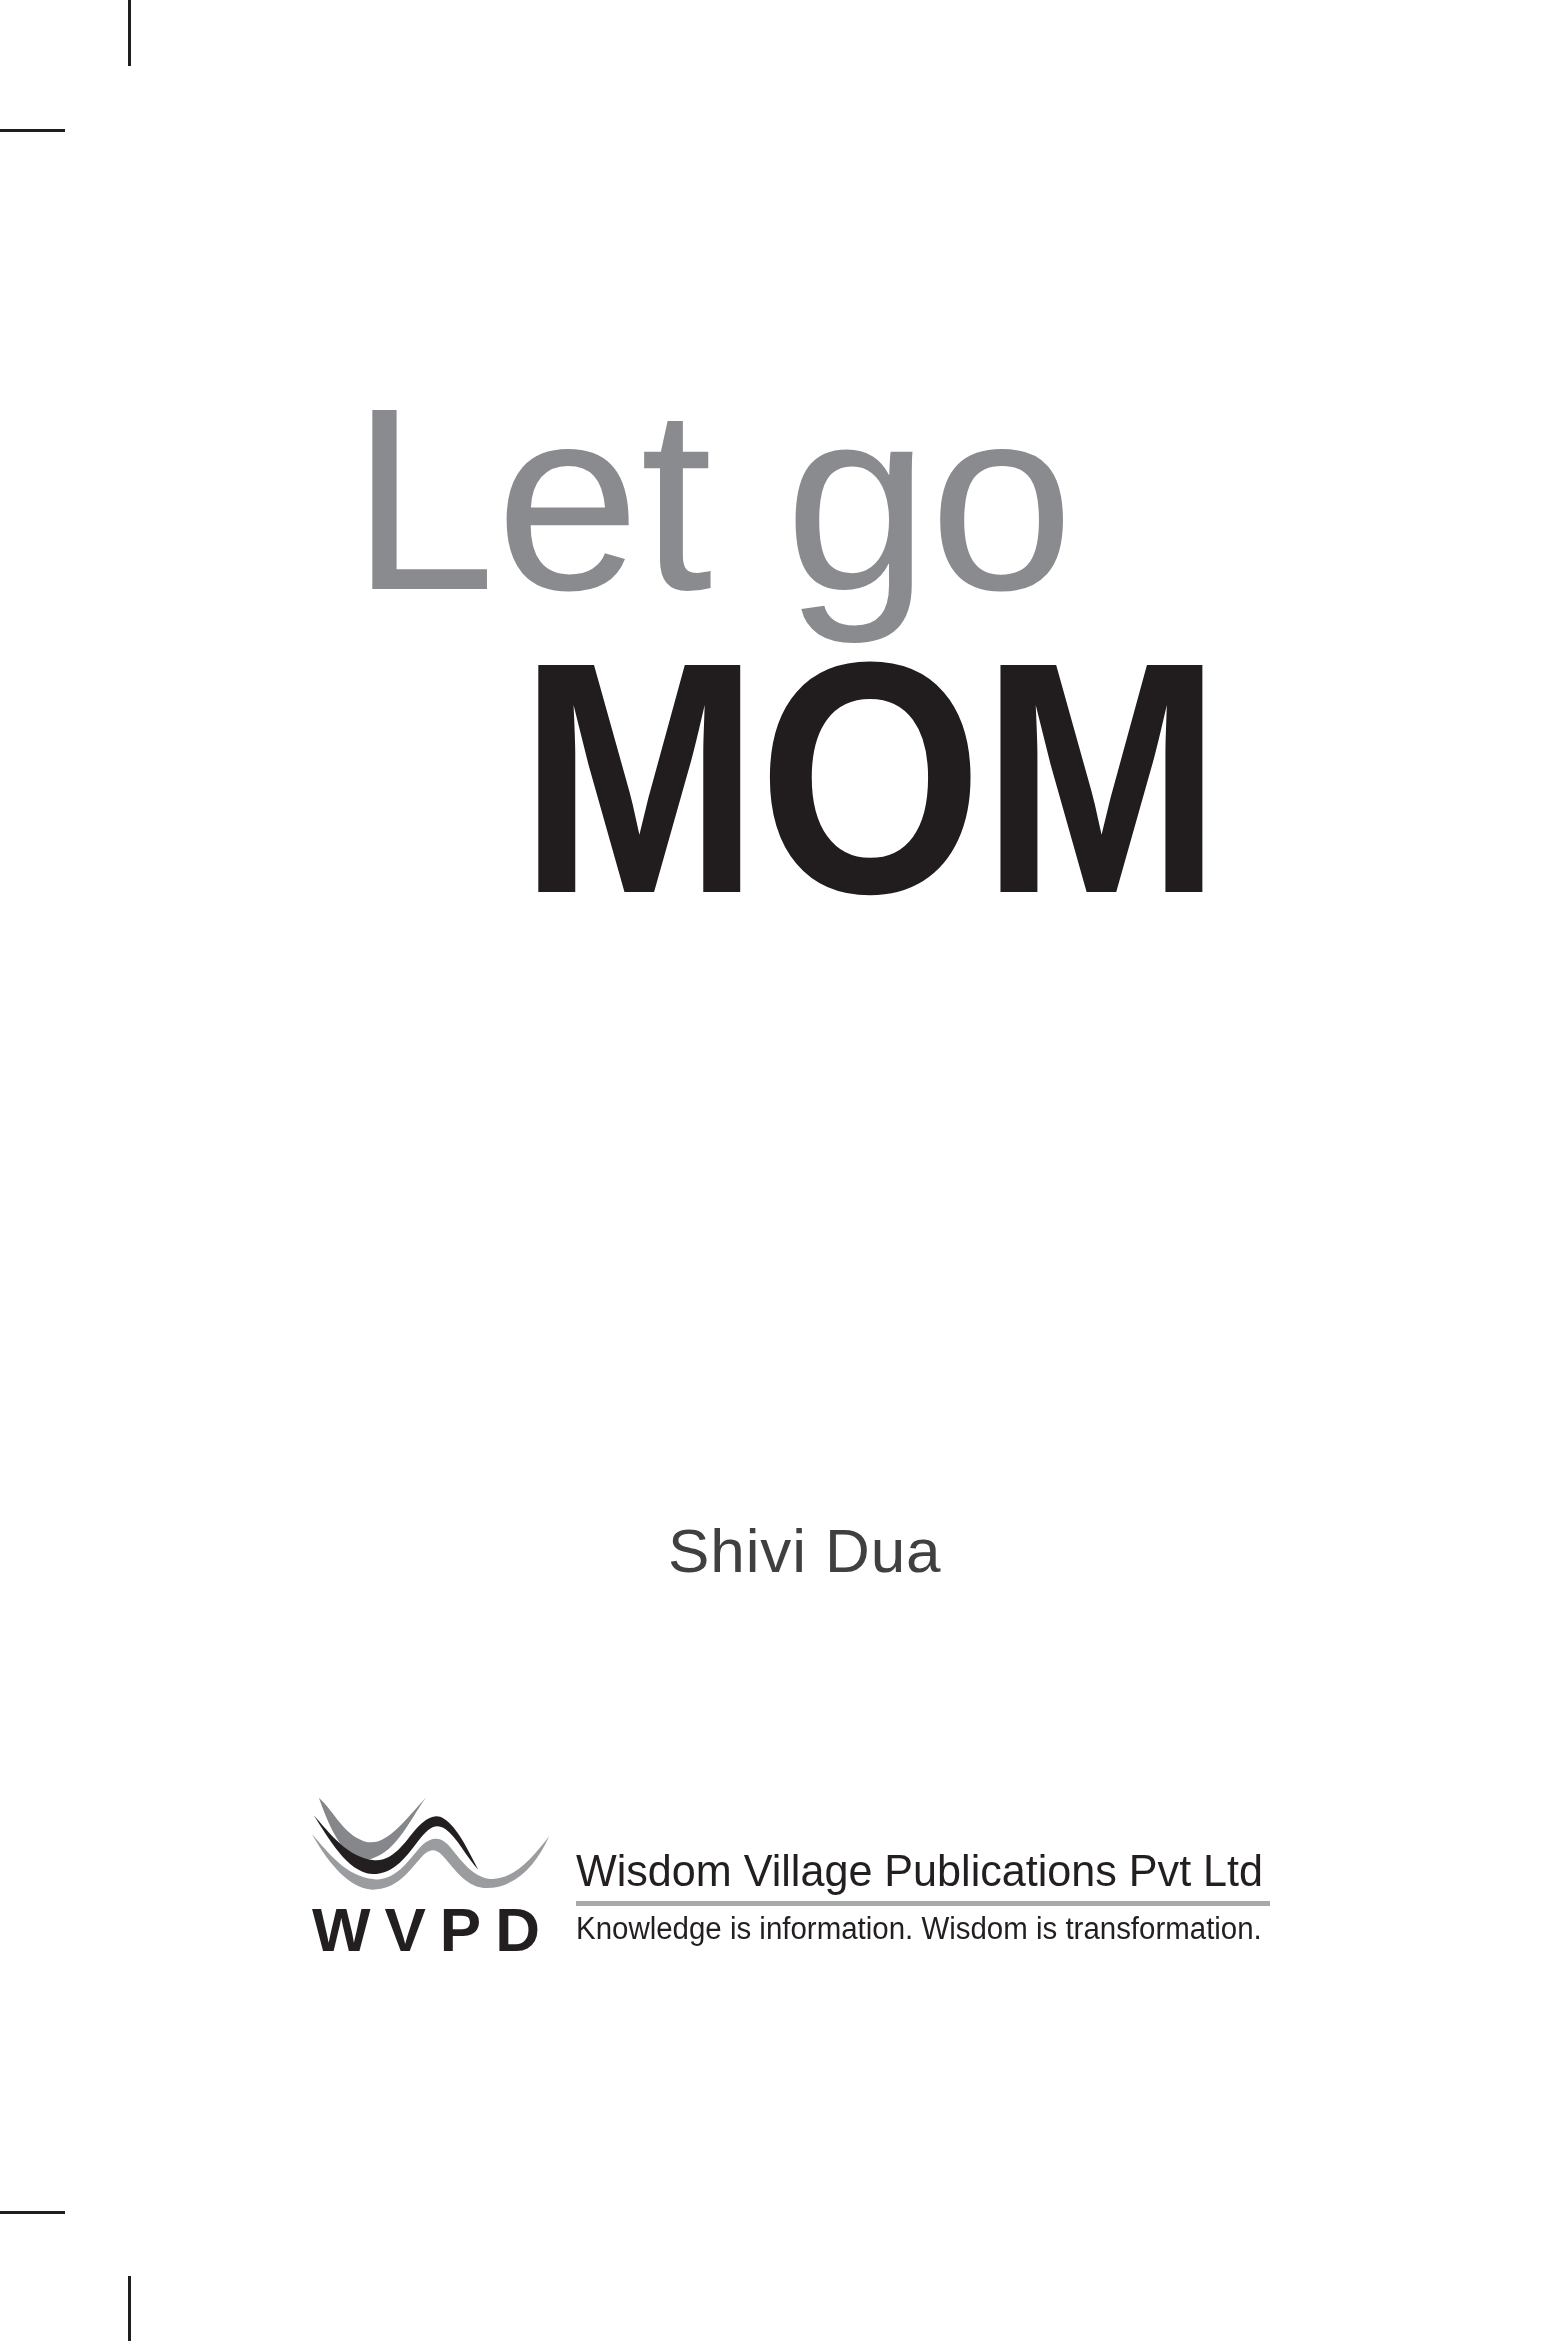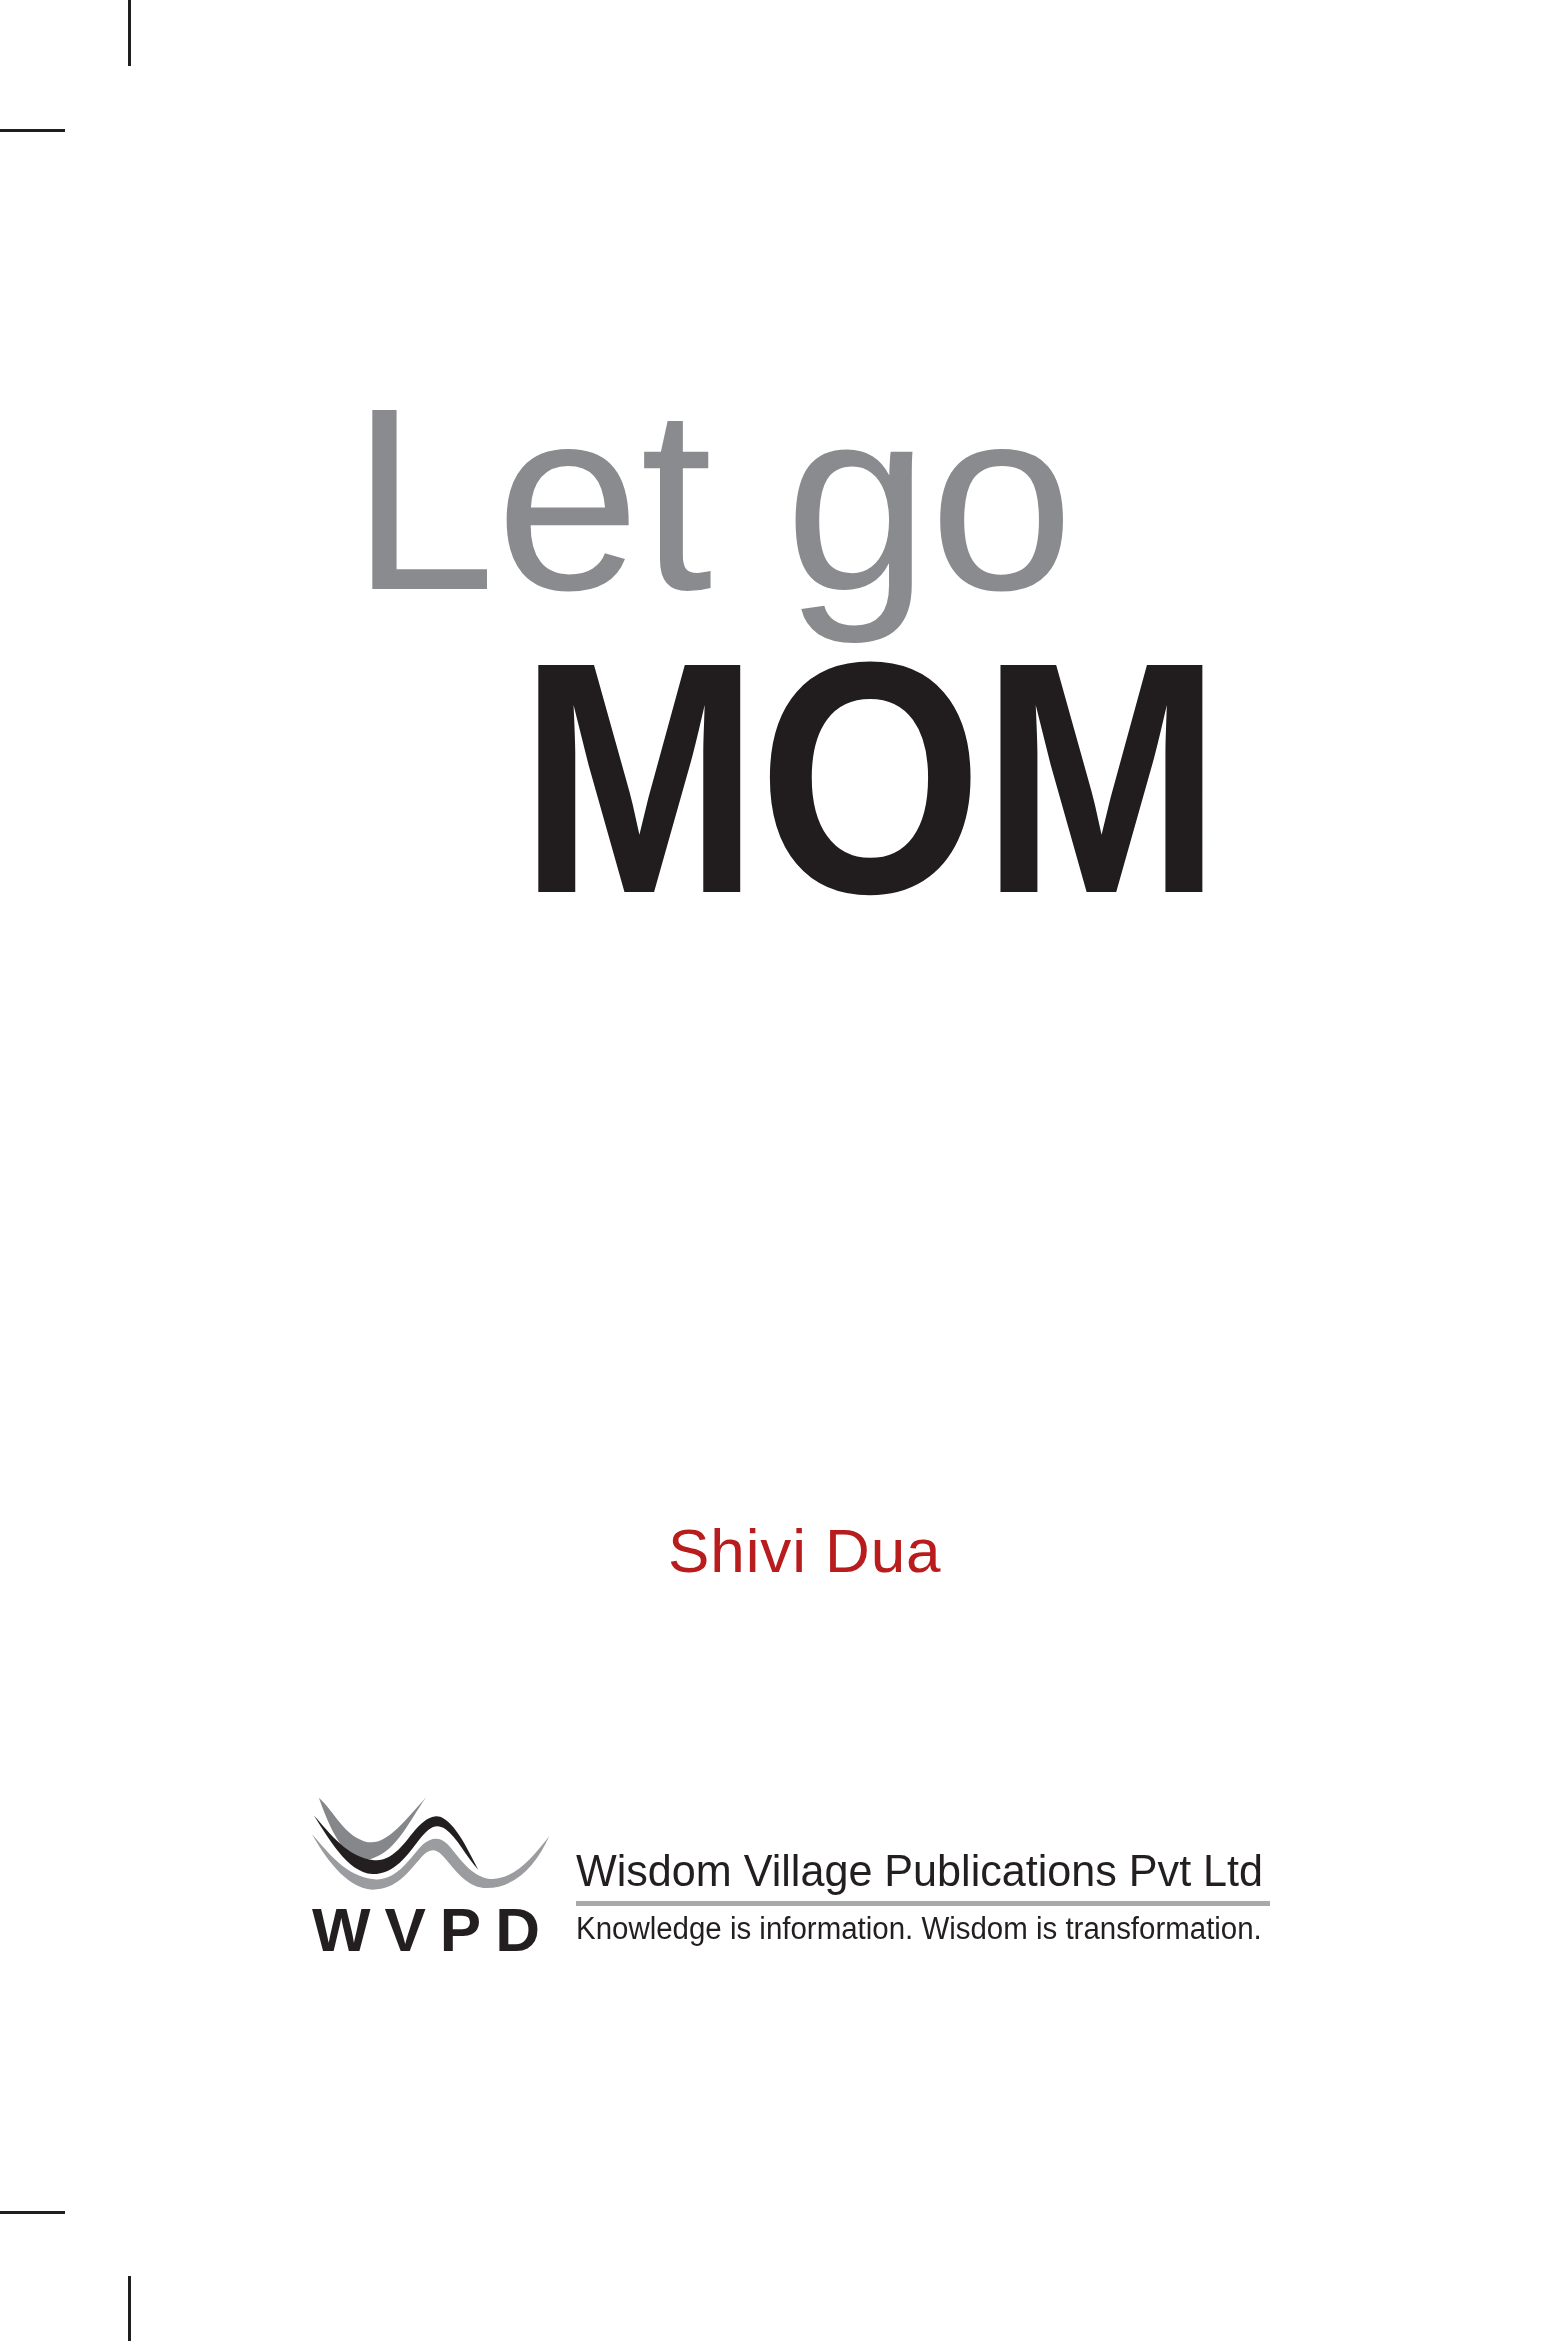--- a/index.html
+++ b/index.html
@@ -38,21 +38,21 @@
   .subtitle{
     position:absolute;right:334px;top:899px;
     font-family:"Liberation Serif", serif;font-style:italic;
     font-size:78px;line-height:1;white-space:nowrap;text-align:right;
     color:#211d1e;letter-spacing:1.7px;word-spacing:5.2px;
   }
   
   .author{
     position:absolute;left:668px;top:1520px;
     font-size:62px;line-height:1;white-space:nowrap;
-    color:#b91c1c;letter-spacing:0.9px;
+    color:#404040;letter-spacing:0.9px;
   }
   
   .logo-waves{position:absolute;left:305px;top:1789px;}
   .logo-acronym{
     position:absolute;left:312px;top:1899px;width:228px;
     display:flex;justify-content:space-between;
     font-size:62px;font-weight:bold;line-height:1;color:#231f20;
   }
   
   .pub-name{

